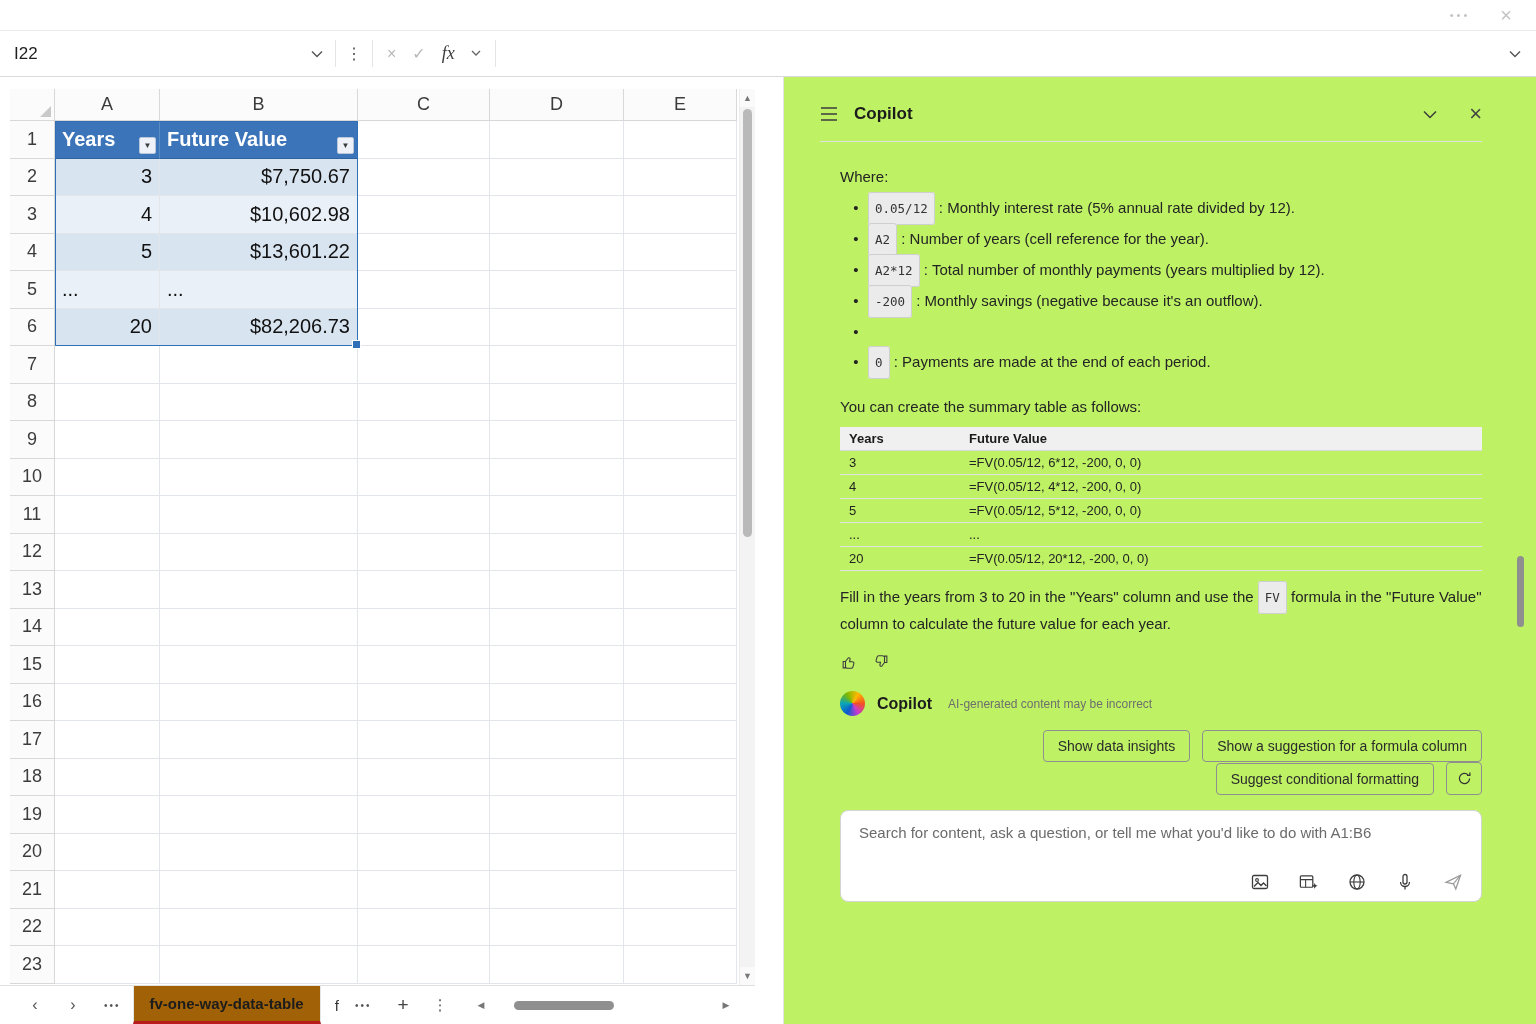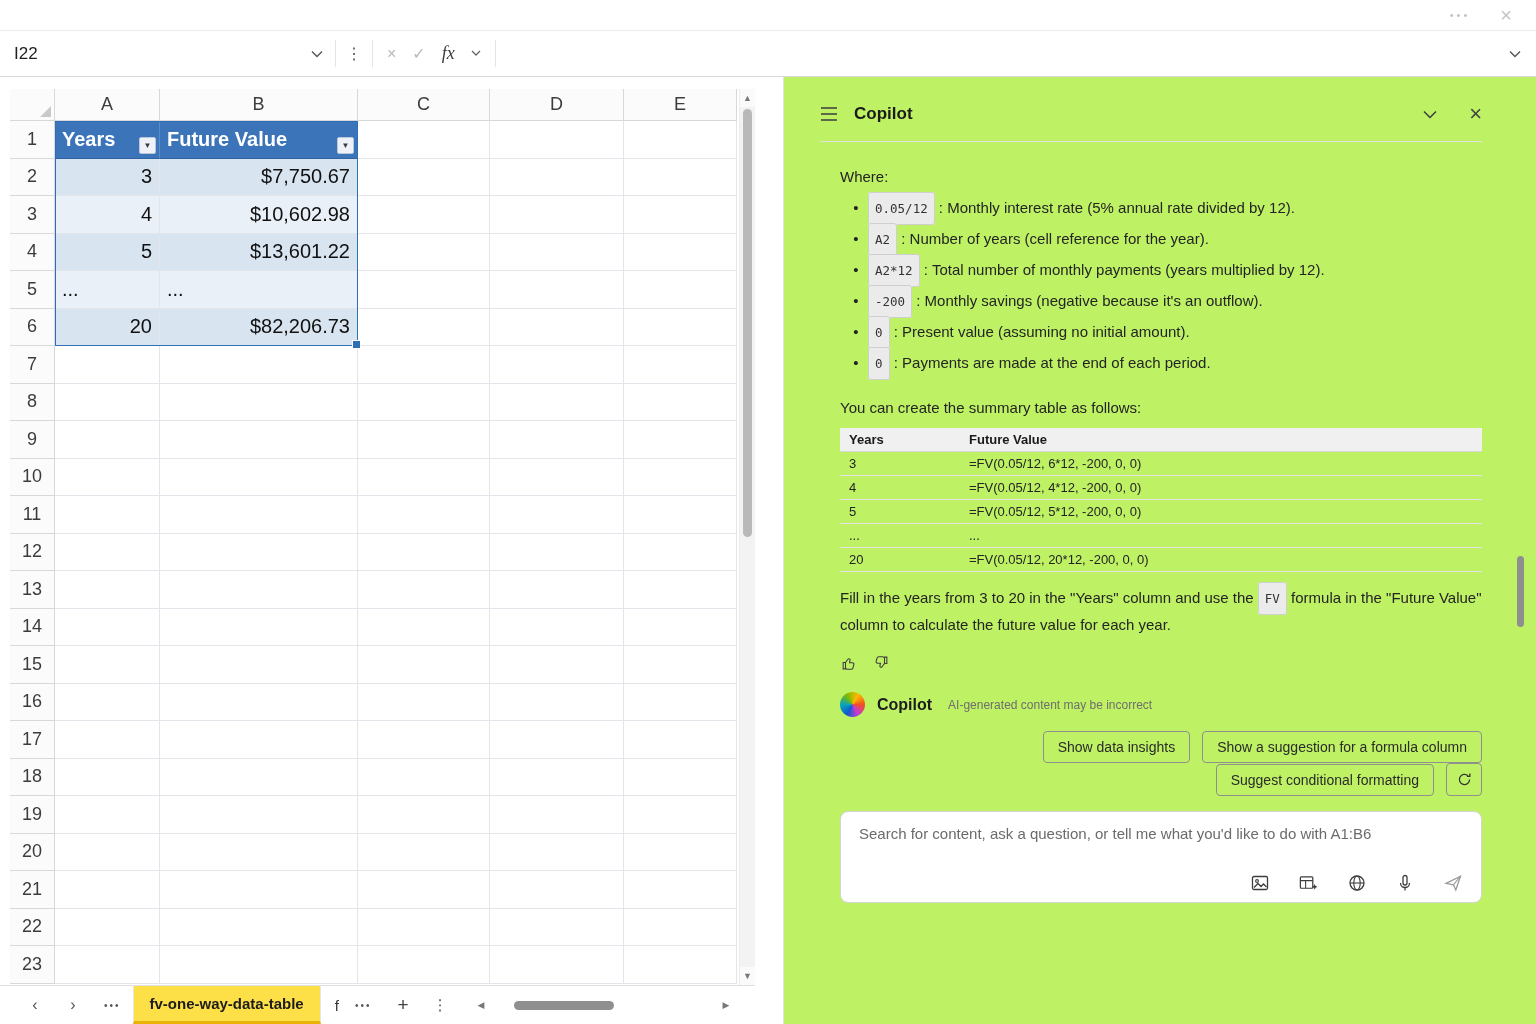--- a/index.html
+++ b/index.html
@@ -63,22 +63,22 @@
     color:#777; font-size:9px; width:100%; }
   .vtrack { flex:1; width:100%; position:relative; background:#f3f3f3; }
   .vthumb { position:absolute; top:2px; left:3px; right:3px; height:428px; background:#b9b9b9; border-radius:5px; }
 
   
   .tabbar { height:39px; border-top:1px solid #e0e0e0; display:flex; align-items:center;
     padding-left:16px; font-size:15px; color:#444; background:#fff; }
   .tb-nav { width:38px; text-align:center; font-size:16px; color:#555; }
   .tb-more { padding:0 12px; font-size:10px; letter-spacing:2px; color:#555; }
   .tab-active { height:100%; display:flex; align-items:center; padding:0 16px;
-    border-bottom:3px solid #eab308; border-left:1px solid #e6e6e6; border-right:1px solid #e6e6e6;
-    color:#1c1c1c; font-weight:600; font-size:15px; background:#fde047; }
+    border-bottom:3px solid #b91c1c; border-left:1px solid #e6e6e6; border-right:1px solid #e6e6e6;
+    color:#1c1c1c; font-weight:600; font-size:15px; background:#a16207; }
   .tab-partial { padding:0 4px 0 14px; color:#333; }
   .tb-plus { padding:0 14px; font-size:19px; color:#444; }
   .tb-kebab { padding:0 10px; font-size:15px; color:#555; }
   .hscroll { margin-left:20px; display:flex; align-items:center; gap:10px; color:#777; font-size:9px; }
   .htrack { width:218px; height:9px; position:relative; }
   .hthumb { position:absolute; left:20px; width:100px; height:9px; background:#8f8f8f; border-radius:5px; }
 
   
   .copilot-panel { flex:1; background:#bef264; border-left:1px solid #e3e3e3; position:relative;
     padding:26px 54px 0 36px; font-size:15px; color:#242424; overflow:hidden;margin-left:28px; }
@@ -410,21 +410,20 @@
         <li>
             <span class="bdot">•</span>
             <span><span class="chip">A2*12</span> <span>: Total number of monthly payments (years multiplied by 12).</span></span>
           </li>
         <li>
             <span class="bdot">•</span>
             <span><span class="chip">-200</span> <span>: Monthly savings (negative because it's an outflow).</span></span>
           </li>
         <li>
             <span class="bdot">•</span>
-            <span><span class="chip">0</span> <span>: Present value (assuming no initial amount).</span></span>
           </li>
         <li>
             <span class="bdot">•</span>
             <span><span class="chip">0</span> <span>: Payments are made at the end of each period.</span></span>
           </li>
       </ul>
 
       <div class="summary-intro">You can create the summary table as follows:</div>
 
       <table class="cp-table">

